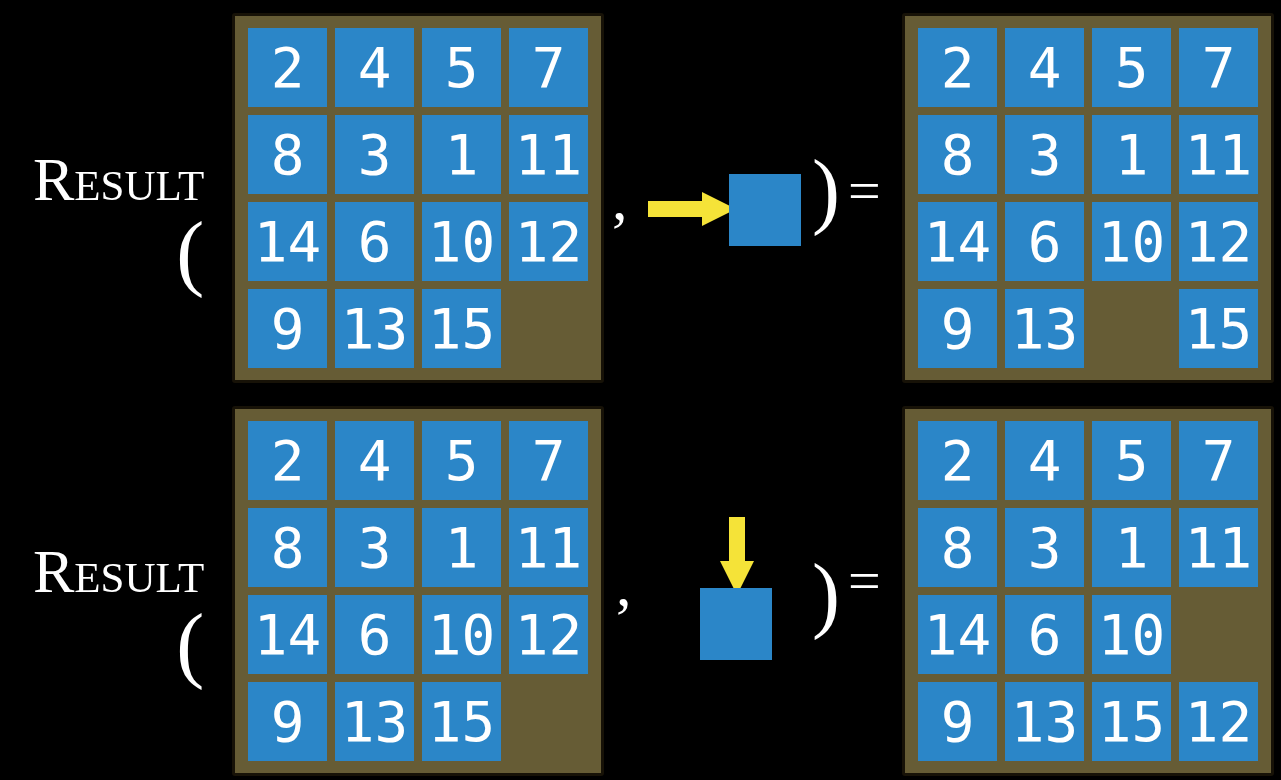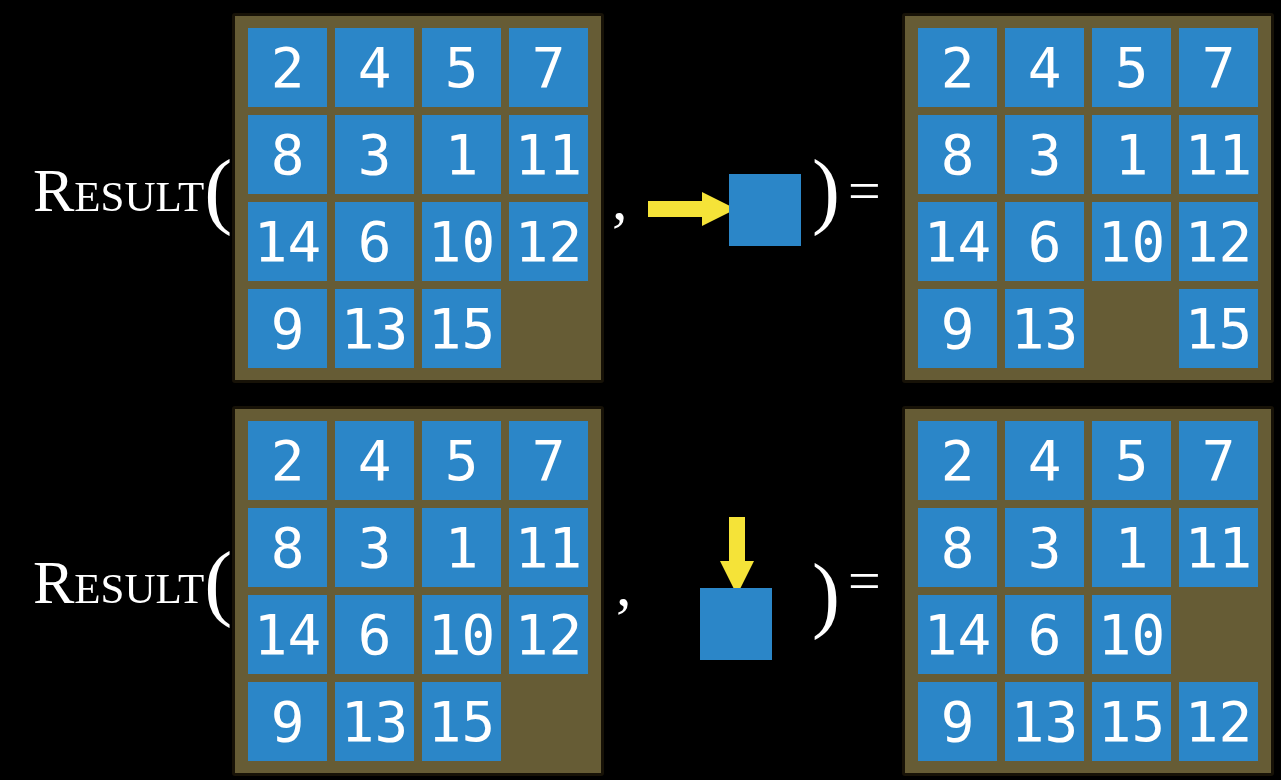--- a/index.html
+++ b/index.html
@@ -20,21 +20,21 @@
     box-shadow:4px 4px 7px rgba(0,0,0,.65);
   }
   .tile{
     background:var(--tile,#2b86c8);
     display:flex;align-items:center;justify-content:center;
     font-family:"DejaVu Sans Mono",monospace;
     font-size:56px;line-height:1;color:var(--text,#fff);
   }
   .tile.empty{background:transparent;}
   
-  .fnlabel{position:absolute;display:flex;align-items:center;white-space:nowrap;}
+  .fnlabel{position:absolute;display:flex;align-items:flex-end;white-space:nowrap;flex-direction:column;}
   .fname{font-size:62px;line-height:1;font-variant:small-caps;}
   .paren{font-size:84px;line-height:1;}
   .paren.abs{position:absolute;}
   .comma{position:absolute;font-size:62px;line-height:1;}
   .equals{position:absolute;font-size:58px;line-height:1;}
   
   .sq{position:absolute;width:72px;height:72px;background:var(--tile,#2b86c8);}
   .arrow{position:absolute;display:block;}
   .arrow polygon{fill:var(--arrow,#f5e338);}
   

